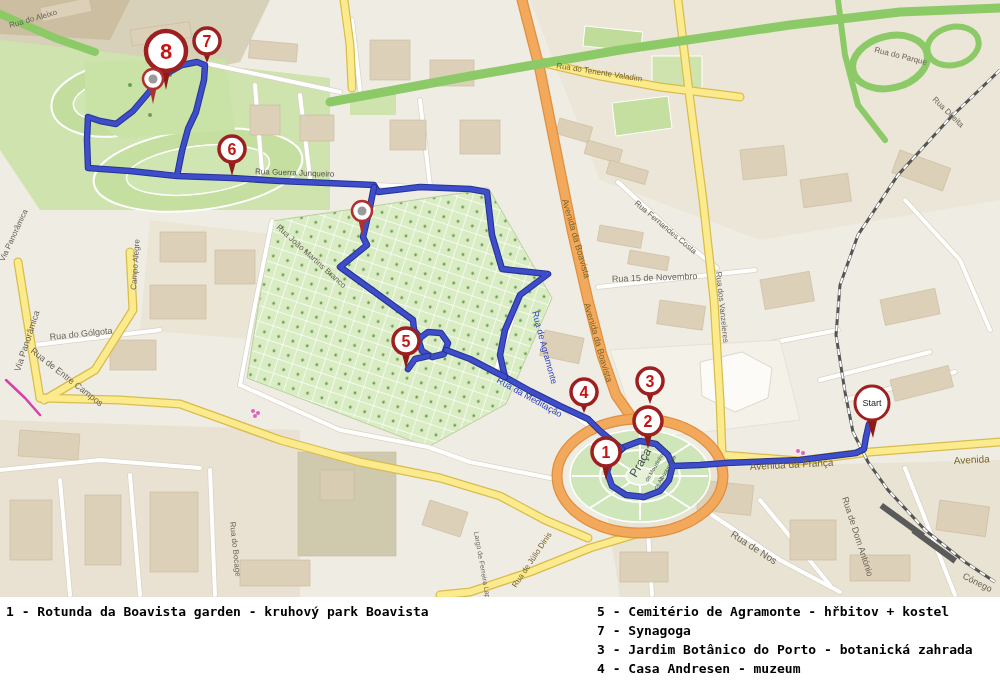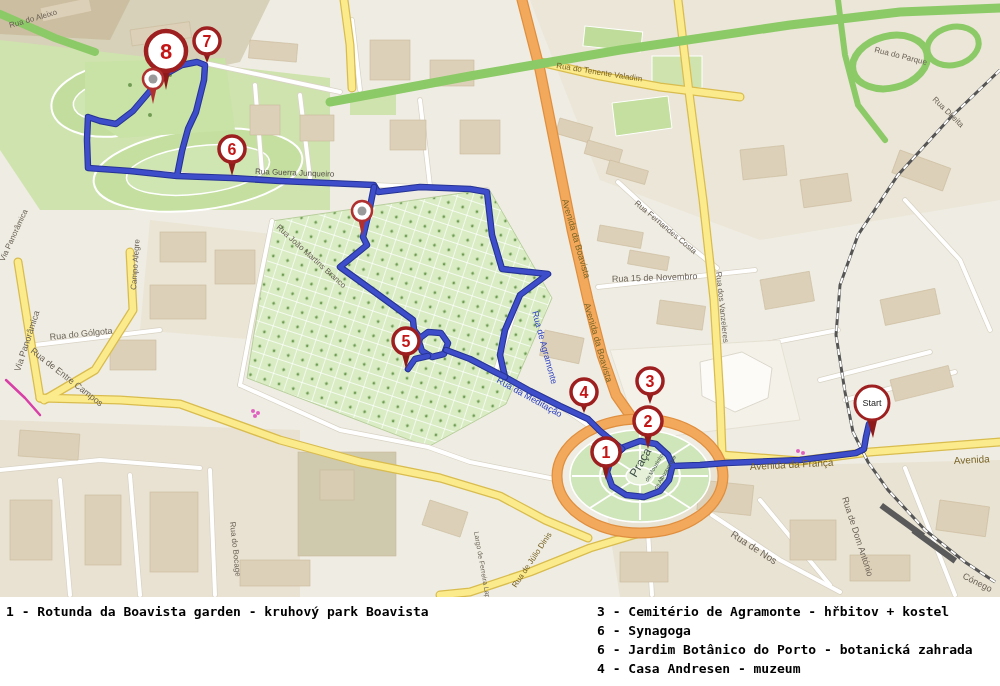--- a/index.html
+++ b/index.html
@@ -327,19 +327,19 @@
           </g>
         </g>
     </svg>
   </div>
 
   <div id="legend">
     <div id="legend-left" class="legend-col">
         <div>1 - Rotunda da Boavista garden - kruhový park Boavista</div>
       </div>
     <div id="legend-right" class="legend-col">
-        <div>3 - Cemitério de Agramonte - hřbitov + kostel</div>
-        <div>6 - Synagoga</div>
-        <div>6 - Jardim Botânico do Porto - botanická zahrada</div>
+        <div>5 - Cemitério de Agramonte - hřbitov + kostel</div>
+        <div>7 - Synagoga</div>
+        <div>3 - Jardim Botânico do Porto - botanická zahrada</div>
         <div>4 - Casa Andresen - muzeum</div>
       </div>
   </div>
 </div>
 
 </body></html>

